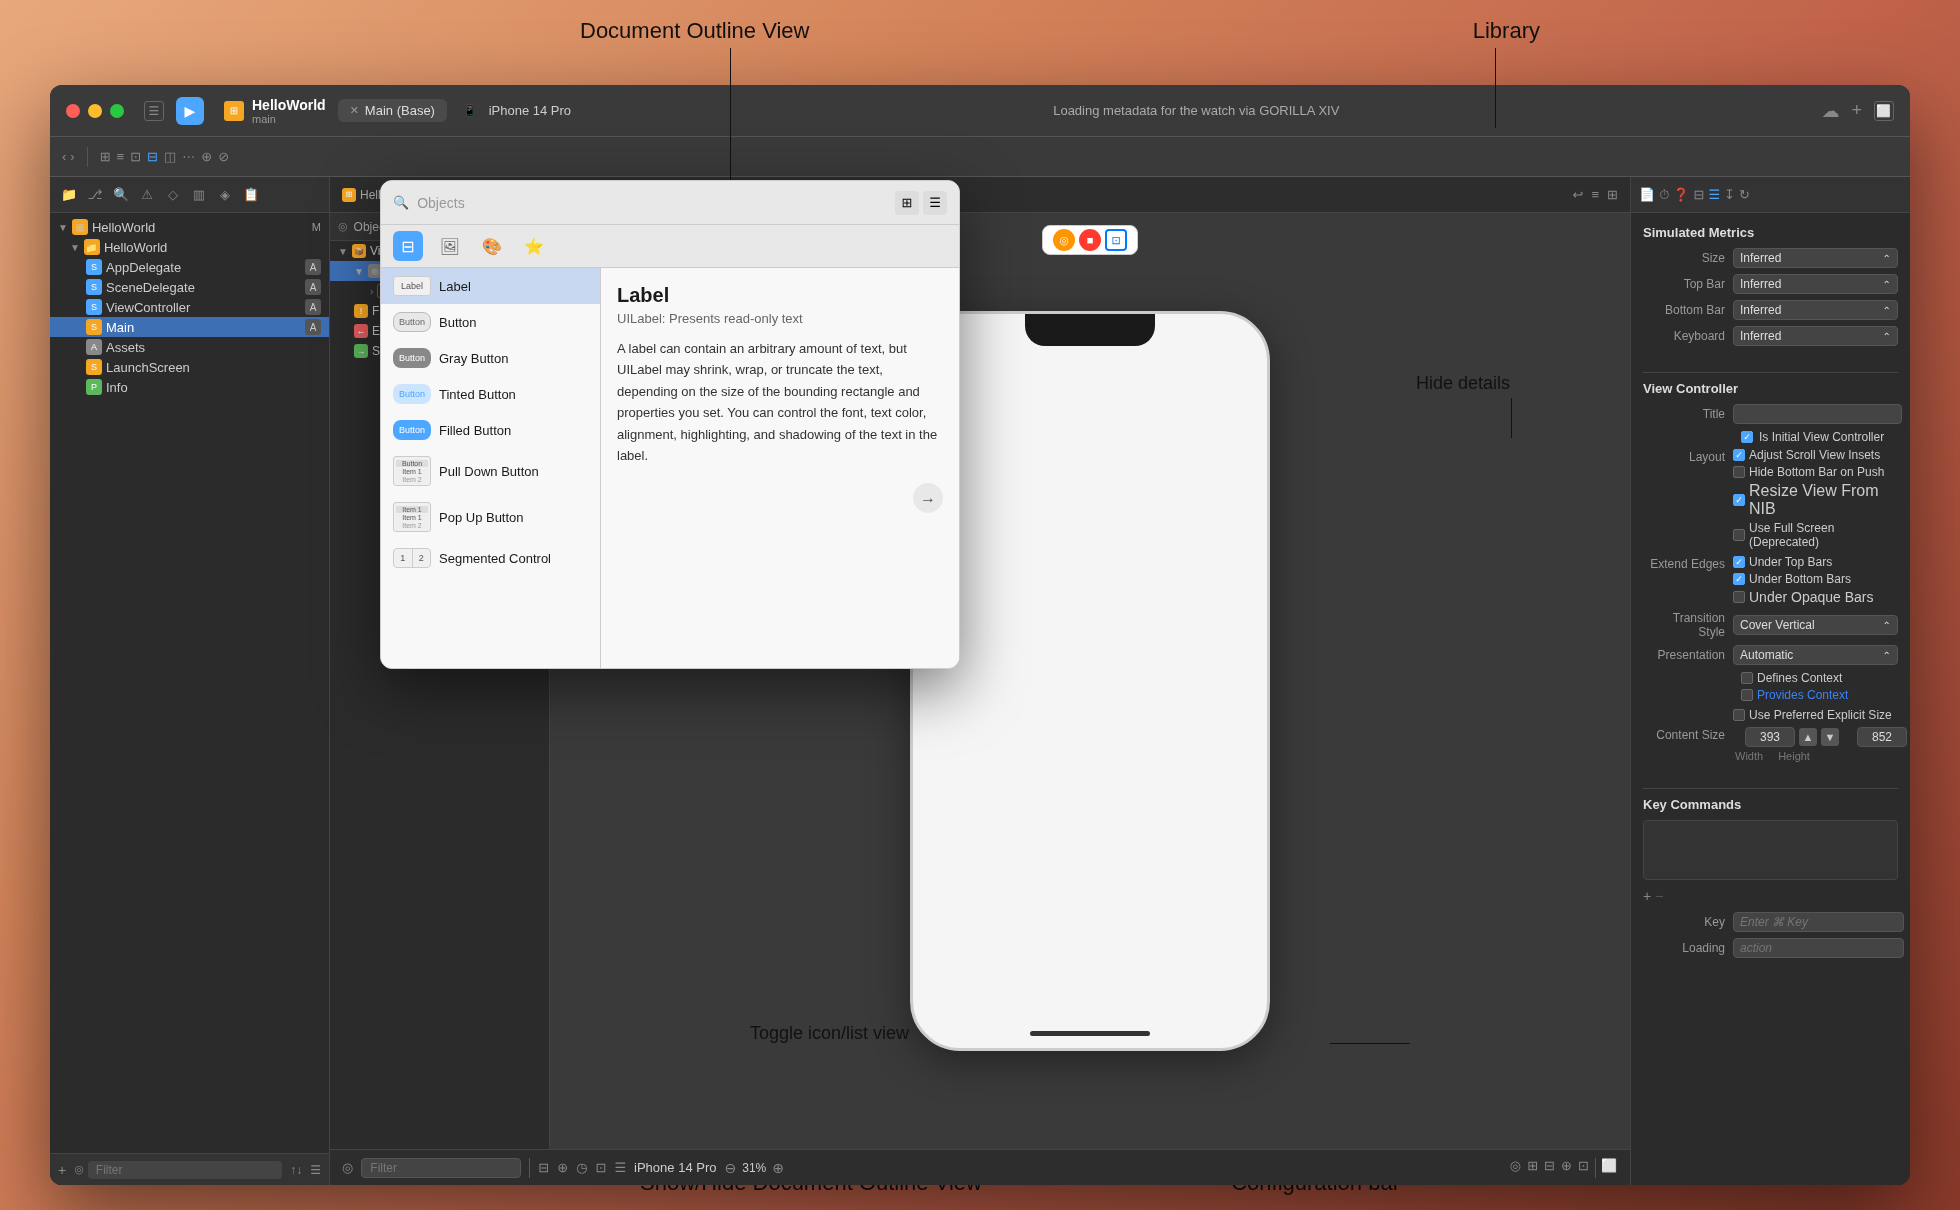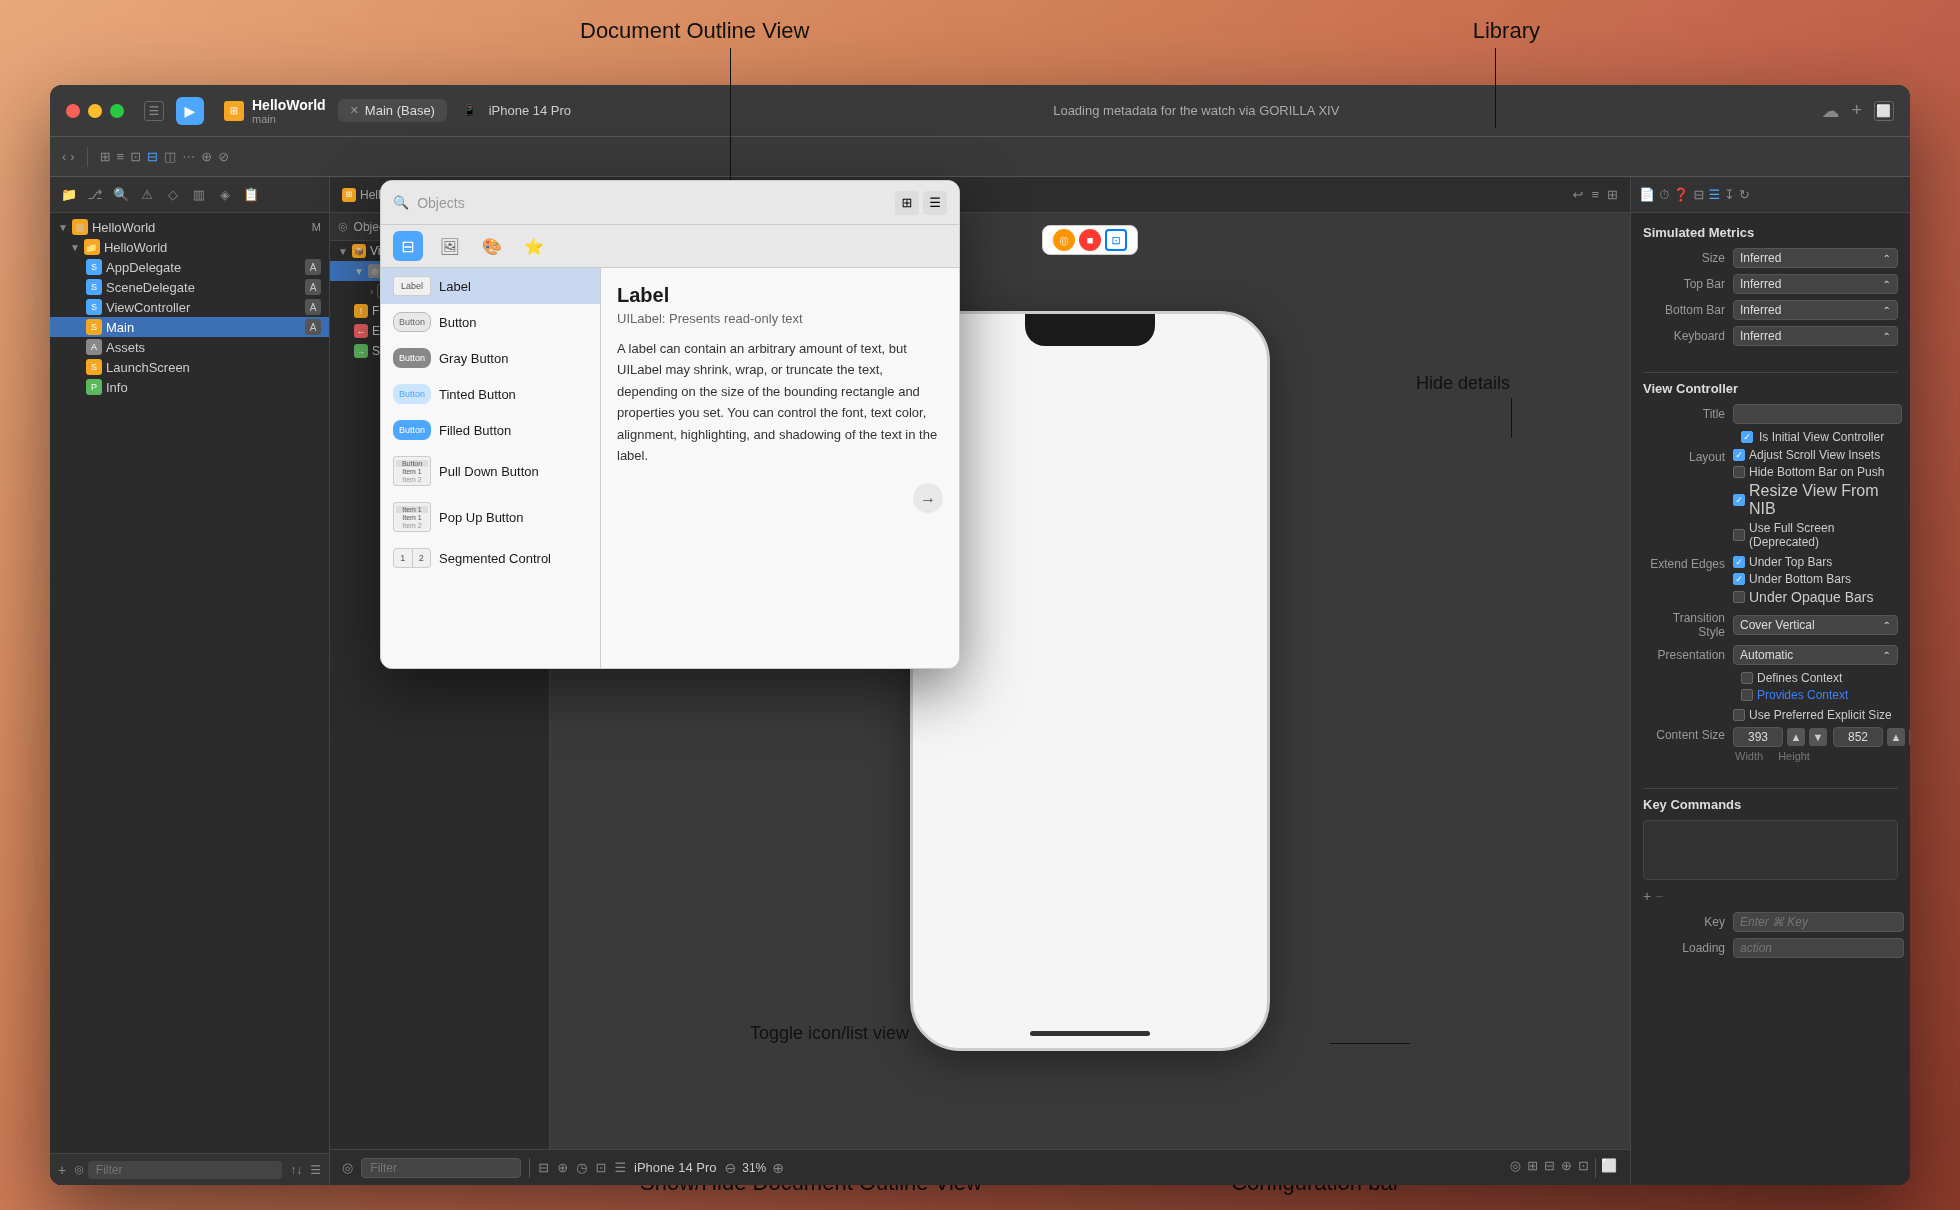--- a/index.html
+++ b/index.html
@@ -408,20 +408,21 @@
       border-radius: 4px;
       padding: 2px 6px;
       font-size: 12px;
       color: #999;
       font-style: italic;
     }
     .stepper-control {
       display: flex;
       align-items: center;
       gap: 4px;
+      margin-left: 12px;
     }
     .stepper-val {
       background: #444;
       border: 1px solid #555;
       border-radius: 4px;
       padding: 2px 6px;
       font-size: 12px;
       color: #ddd;
       width: 50px;
       text-align: center;

